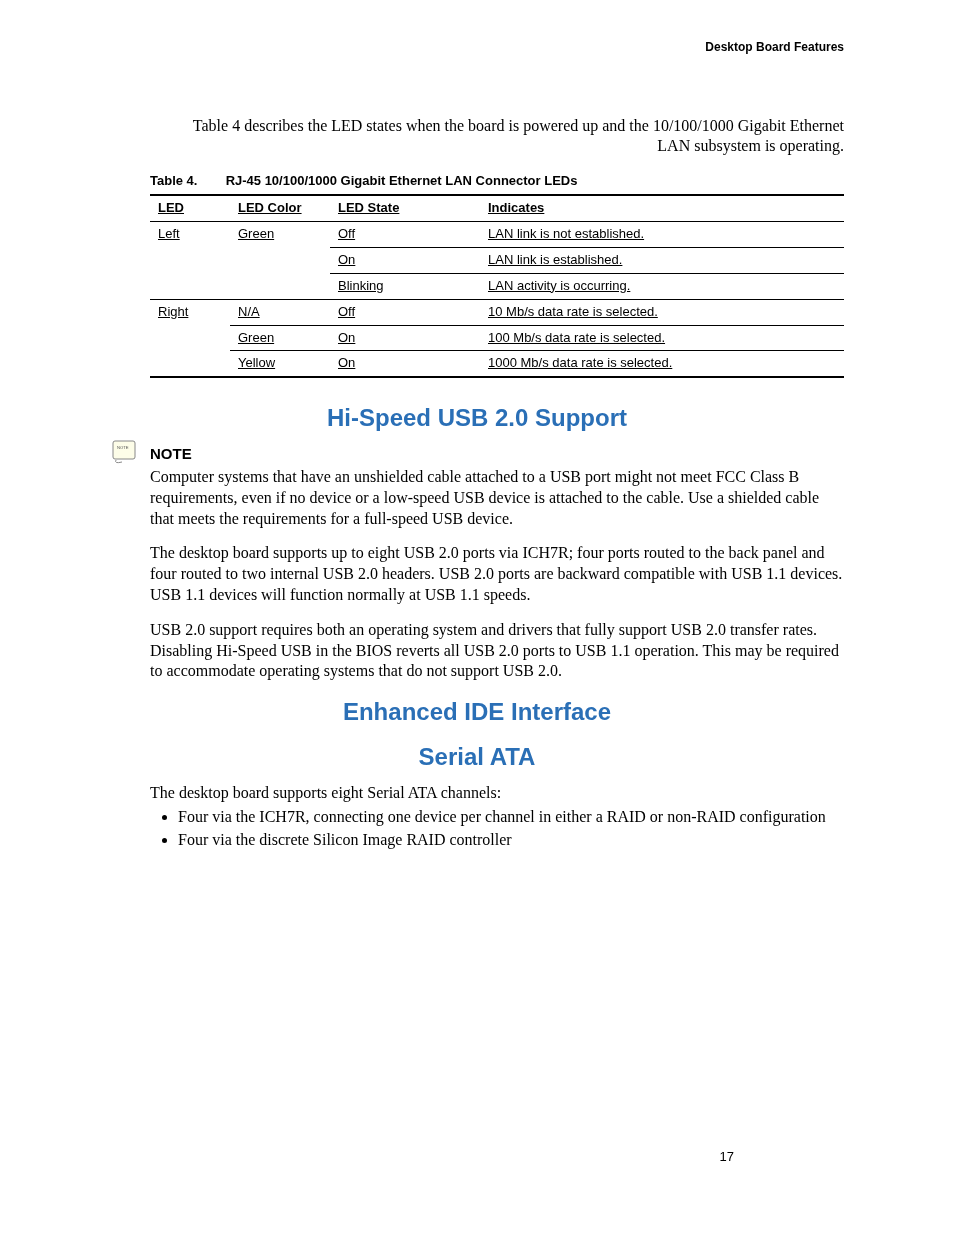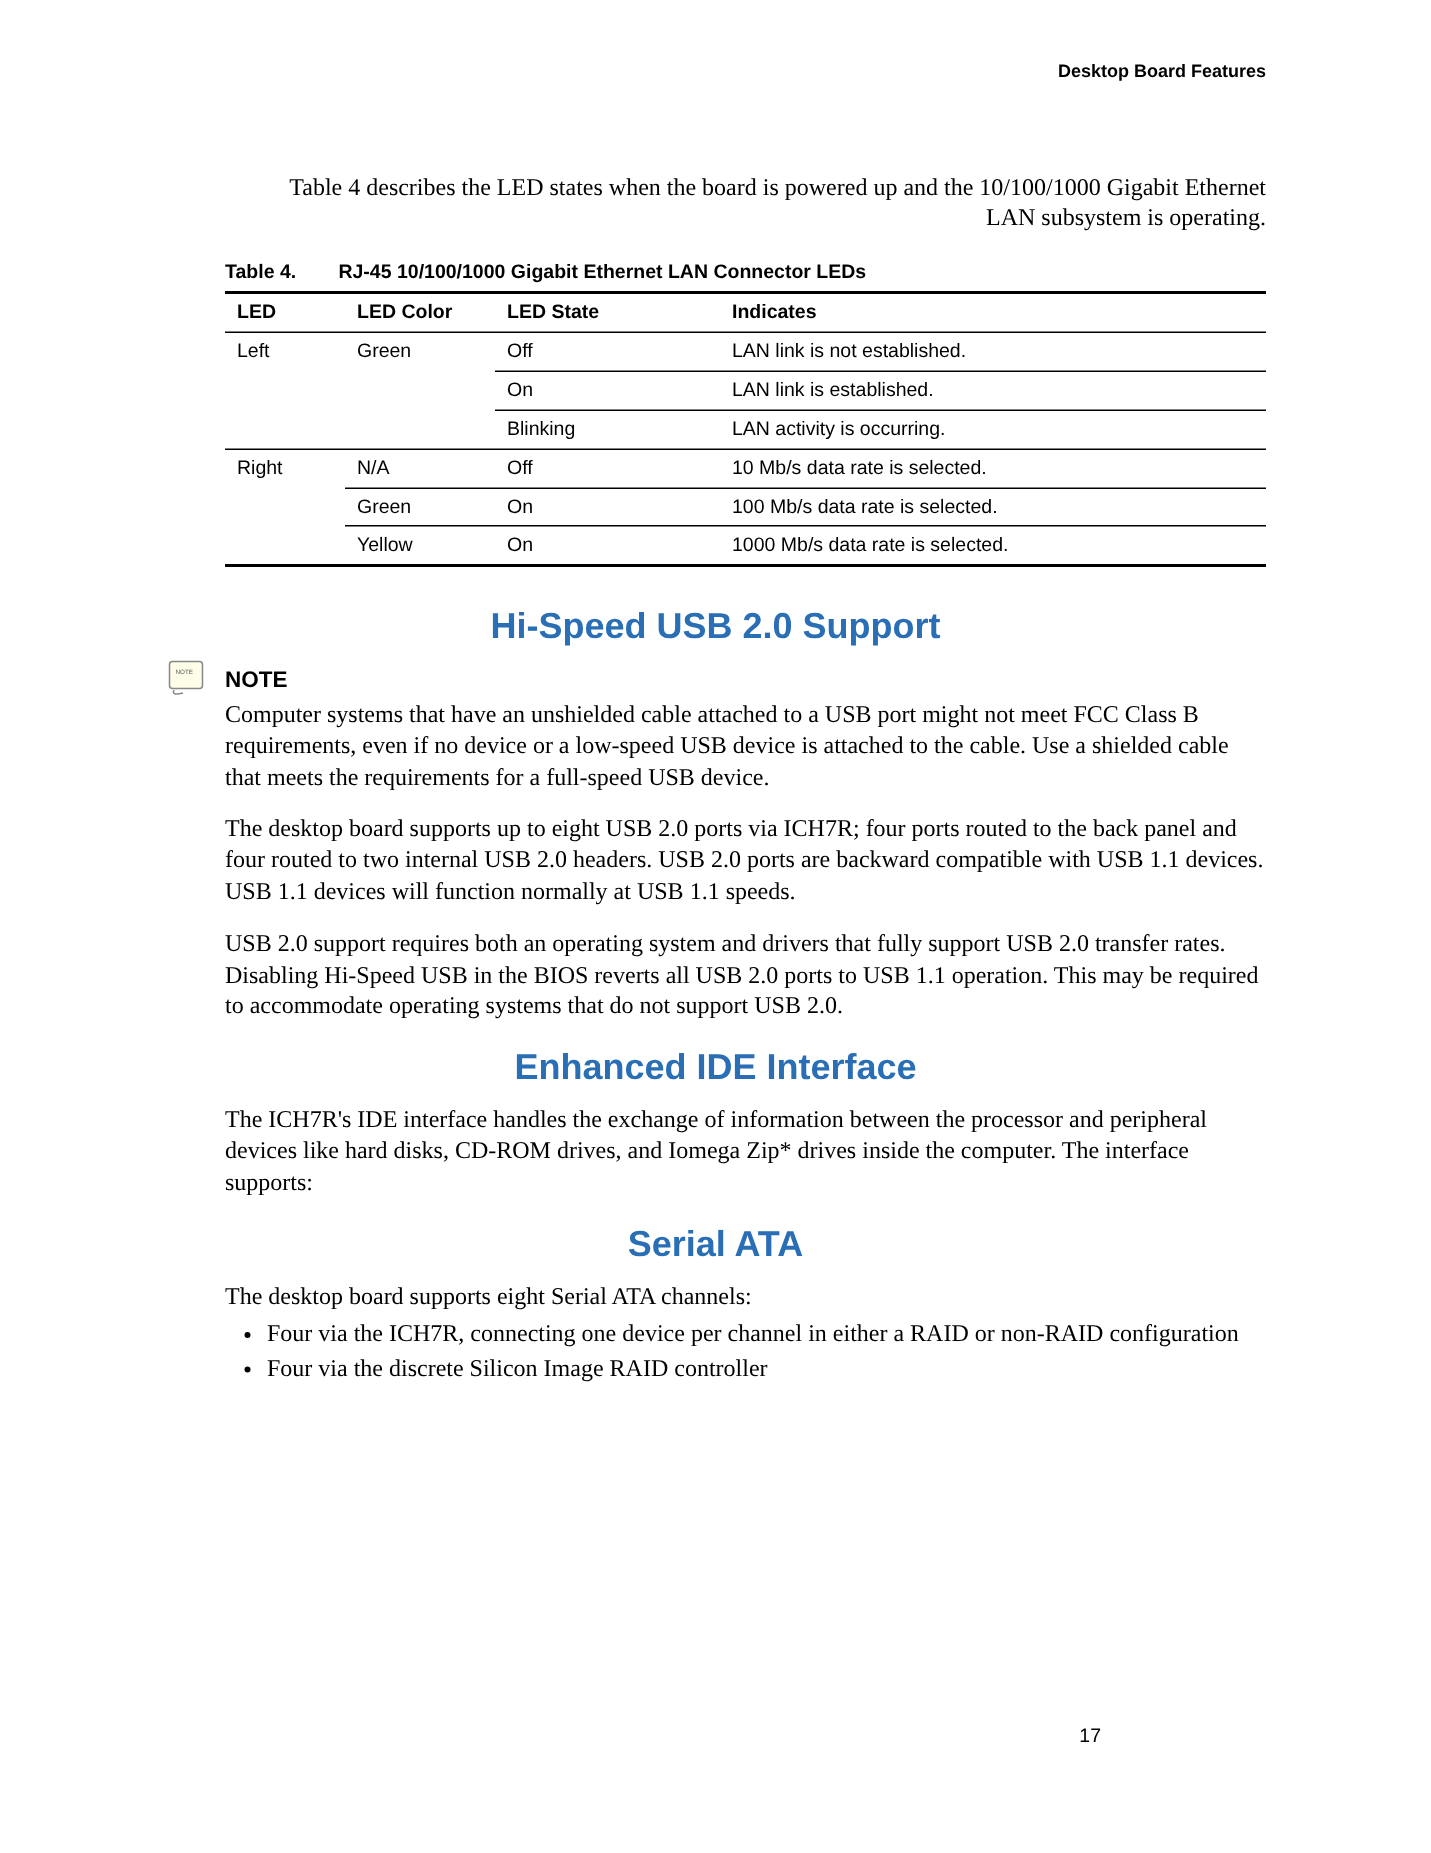--- a/index.html
+++ b/index.html
@@ -38,20 +38,21 @@
     border-collapse: collapse;
     width: calc(100% - 40px);
     margin-left: 40px;
     font-family: Arial, Helvetica, sans-serif;
     font-size: 13px;
     margin-bottom: 24px;
   }
   table.data th, table.data td {
     text-align: left;
     padding: 4px 8px;
+    text-decoration: underline;
   }
   table.data thead th {
     border-top: 2px solid #000;
     border-bottom: 1px solid #000;
     font-weight: bold;
   }
   table.data tbody td {
     border-bottom: 1px solid #000;
   }
   table.data tbody tr.lastrow td {
@@ -187,21 +188,20 @@
     </svg>
   </span>
   <div class="note-label">NOTE</div>
   <div class="note-text">Computer systems that have an unshielded cable attached to a USB port might not meet FCC Class B requirements, even if no device or a low-speed USB device is attached to the cable. Use a shielded cable that meets the requirements for a full-speed USB device.</div>
 </div>
 
 <p class="body-para">The desktop board supports up to eight USB 2.0 ports via ICH7R; four ports routed to the back panel and four routed to two internal USB 2.0 headers.  USB 2.0 ports are backward compatible with USB 1.1 devices.  USB 1.1 devices will function normally at USB 1.1 speeds.</p>
 <p class="body-para">USB 2.0 support requires both an operating system and drivers that fully support USB 2.0 transfer rates.  Disabling Hi-Speed USB in the BIOS reverts all USB 2.0 ports to USB 1.1 operation.  This may be required to accommodate operating systems that do not support USB 2.0.</p>
 
 <h1 class="section">Enhanced IDE Interface</h1>
-<p class="body-para" style="margin-bottom:4px">The ICH7R's IDE interface handles the exchange of information between the processor and peripheral devices like hard disks, CD-ROM drives, and Iomega Zip* drives inside the computer. The interface supports:</p>
 
 <h1 class="section">Serial ATA</h1>
 <p class="body-para" style="margin-bottom:4px">The desktop board supports eight Serial ATA channels:</p>
 <ul class="bullets">
   <li>Four via the ICH7R, connecting one device per channel in either a RAID or non-RAID configuration</li>
   <li>Four via the discrete Silicon Image RAID controller</li>
 </ul>
 
 <div class="pagenum">17</div>
 

